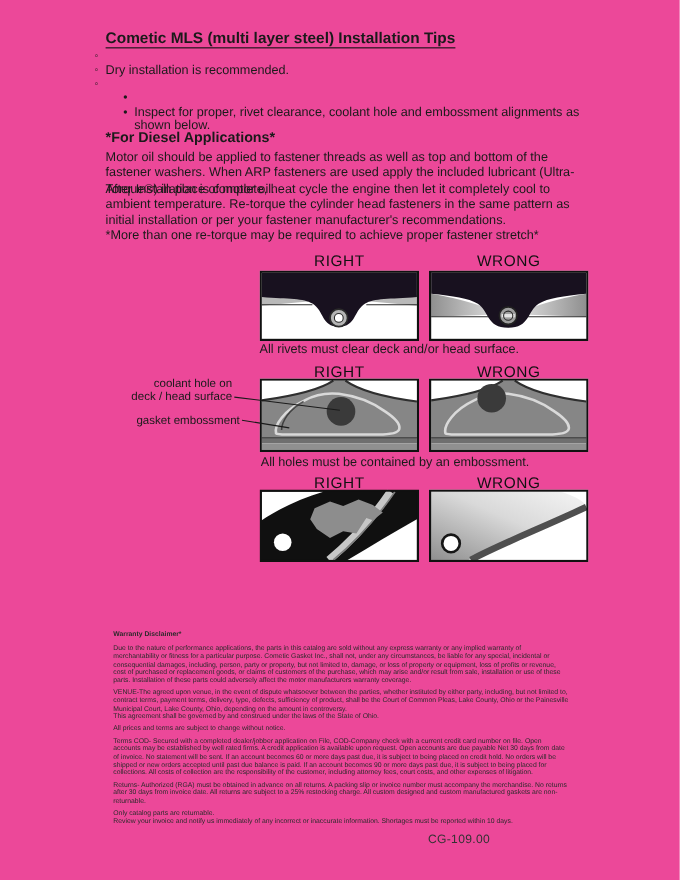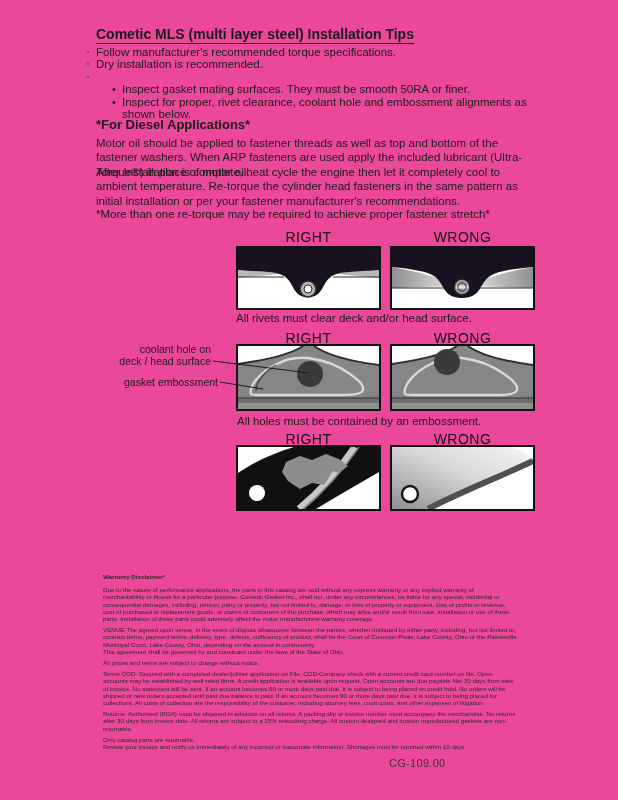--- a/index.html
+++ b/index.html
@@ -30,32 +30,30 @@
 
 <div class="page">
 
   <div class="abs title" style="left:96px;top:26px;">
     <span class="title-inner">Cometic MLS (multi layer steel) Installation Tips</span>
   </div>
 
   <div class="abs bullets" style="left:86px;top:46px;width:470px;">
     <div class="bullet-row">
       <span class="glyph">◦</span>
-      <span>Follow manufacturer's recommended torque specifications.</span>
     </div>
     <div class="bullet-row">
       <span class="glyph">◦</span>
       <span>Dry installation is recommended.</span>
     </div>
     <div class="bullet-row">
       <span class="glyph">◦</span>
     </div>
     <div class="bullet-row sub">
       <span class="glyph">•</span>
-      <span>Inspect gasket mating surfaces.  They must be smooth 50RA or finer.</span>
     </div>
     <div class="bullet-row sub">
       <span class="glyph">•</span>
       <span>Inspect for proper, rivet clearance, coolant hole and embossment alignments as shown below.</span>
     </div>
   </div>
 
   <div class="abs section-heading" style="left:96px;top:117px;">*For Diesel Applications*</div>
   <div class="abs body-text" style="left:96px;top:136px;width:432px;">Motor oil should be applied to fastener threads as well as top and bottom of the fastener washers. When ARP fasteners are used apply the included lubricant (Ultra-Torque®) in place of motor oil.</div>
   <div class="abs body-text" style="left:96px;top:165px;width:432px;">After Installation is complete, heat cycle the engine then let it completely cool to ambient temperature. Re-torque the cylinder head fasteners in the same pattern as initial installation or per your fastener manufacturer's recommendations.</div>

